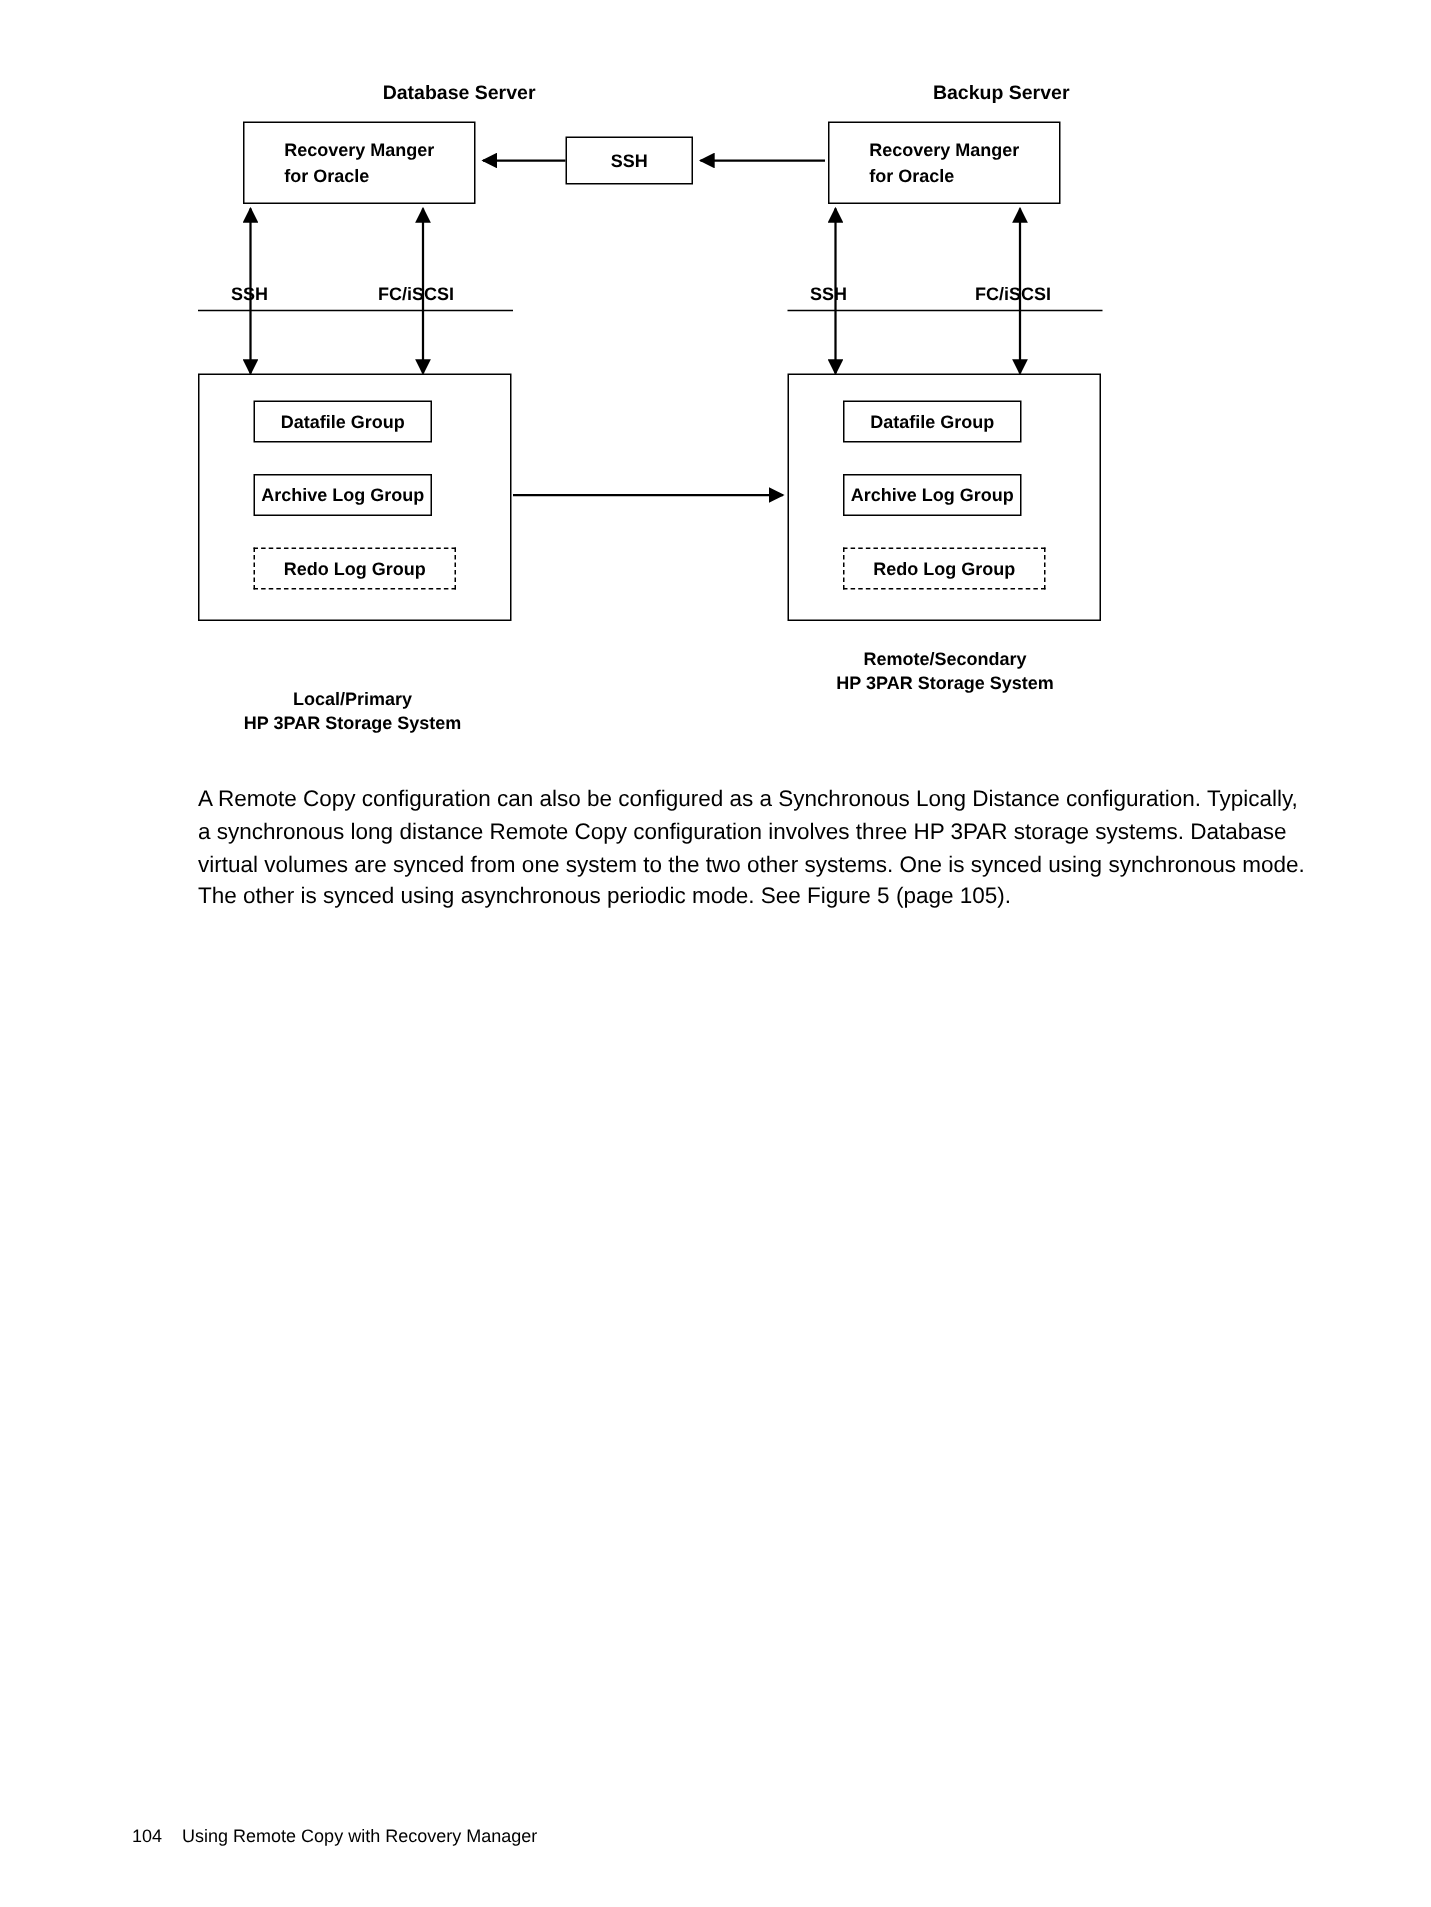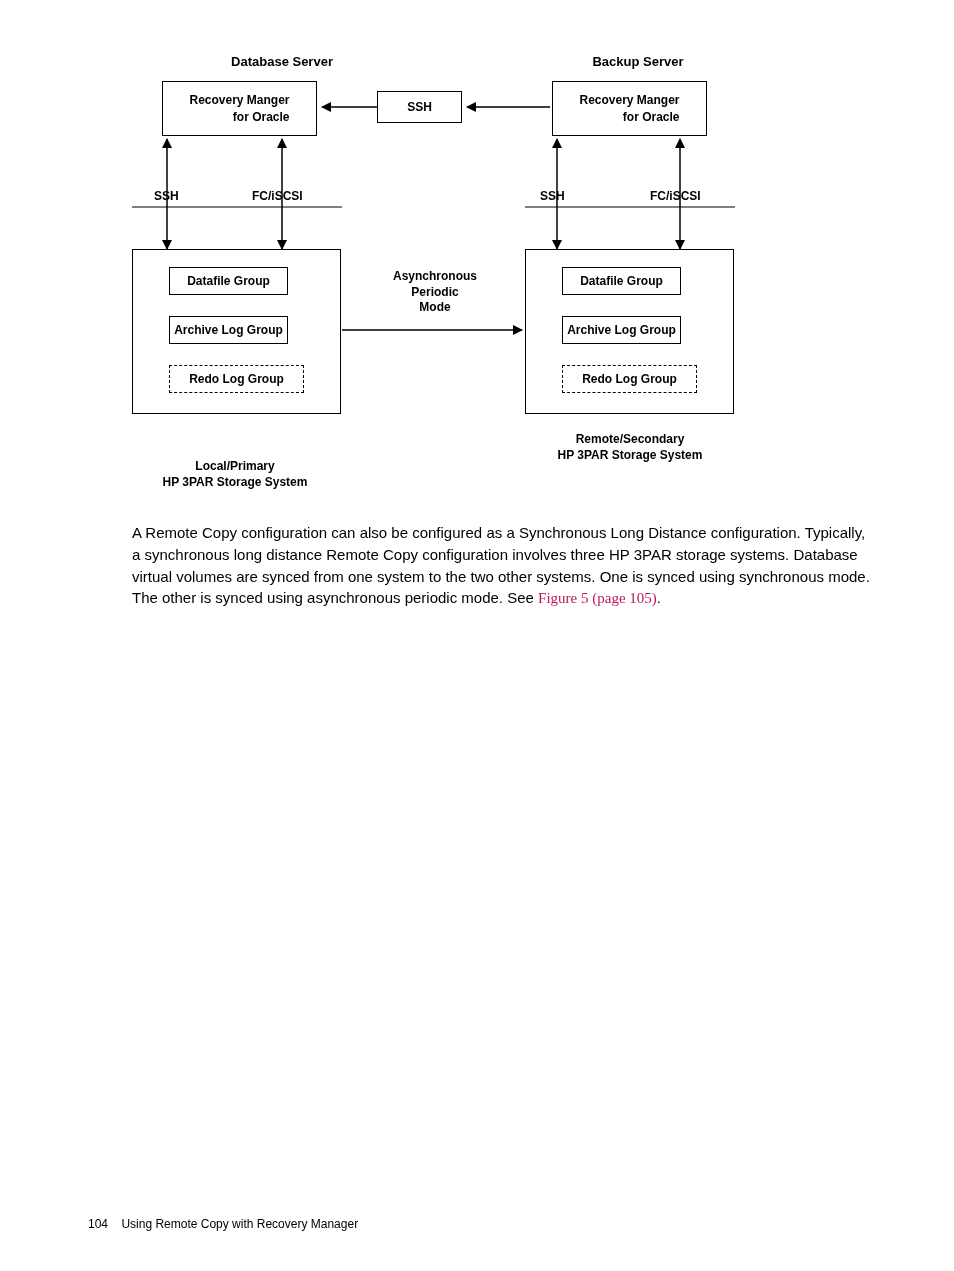--- a/index.html
+++ b/index.html
@@ -22,34 +22,34 @@
   .diagram {
     position: relative;
     width: 640px;
     height: 440px;
     margin-left: 32px;
   }
   .box {
     position: absolute;
     border: 1px solid #000;
     background: #fff;
-    text-align: right;
+    text-align: left;
     font-weight: bold;
     font-size: 12px;
     display: flex;
     align-items: center;
     justify-content: center;
     flex-direction: column;
     line-height: 1.35;
   }
   .hdr {
     position: absolute;
     font-weight: bold;
     font-size: 13px;
-    text-align: center;
+    text-align: right;
     width: 150px;
   }
   .rm-box { width: 155px; height: 55px; }
   .small-box { width: 119px; height: 28px; }
   .dashed-box {
     width: 135px; height: 28px;
     border: 1.5px dashed #000;
   }
   .big-box { width: 209px; height: 165px; border: 1px solid #000; }
   .label {
@@ -61,21 +61,21 @@
   }
   .footer-lbl { width: 200px; }
   svg.overlay { position: absolute; top: 0; left: 0; width: 640px; height: 440px; pointer-events:none; }
   .body-text {
     margin-top: 28px;
     margin-left: 32px;
     font-size: 15px;
     line-height: 1.45;
     max-width: 760px;
   }
-  .link { color: #be185d; font-family: Liberation Serif, serif; }
+  .link { color: #000000; }
   .page-footer {
     position: absolute;
     bottom: 40px;
     left: 88px;
     font-size: 12px;
   }
   .page-num { margin-right: 10px; }
 </style>
 </head>
 <body>
@@ -102,23 +102,20 @@
     <div class="box big-box" style="left:393px;top:195px;border:1px solid #000;display:block;"></div>
 
     <div class="box small-box" style="left:37px;top:213px;">Datafile Group</div>
     <div class="box small-box" style="left:37px;top:262px;">Archive Log Group</div>
     <div class="box dashed-box" style="left:37px;top:311px;">Redo Log Group</div>
 
     <div class="box small-box" style="left:430px;top:213px;">Datafile Group</div>
     <div class="box small-box" style="left:430px;top:262px;">Archive Log Group</div>
     <div class="box dashed-box" style="left:430px;top:311px;">Redo Log Group</div>
 
-    <div class="label" style="left:248px;top:215px;width:110px;white-space:pre-line;">Asynchronous
-Periodic
-Mode</div>
 
     <div class="label footer-lbl" style="left:3px;top:378px;white-space:pre-line;margin-top:27px;">Local/Primary
 HP 3PAR Storage System</div>
     <div class="label footer-lbl" style="left:398px;top:378px;white-space:pre-line;">Remote/Secondary
 HP 3PAR Storage System</div>
 
     <svg class="overlay">
       <defs>
         <marker id="arr" viewBox="0 0 10 10" refX="9" refY="5" markerWidth="7" markerHeight="7" orient="auto-start-reverse">
           <path d="M 0 0 L 10 5 L 0 10 z" fill="#000"></path>

